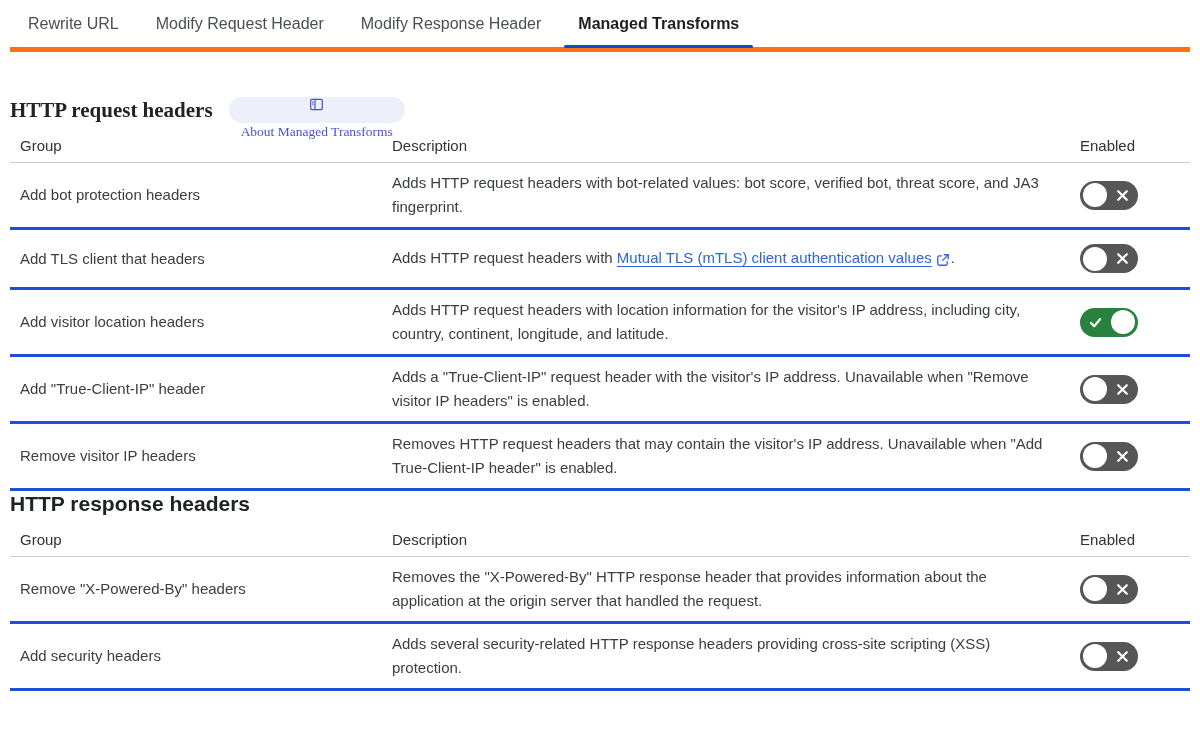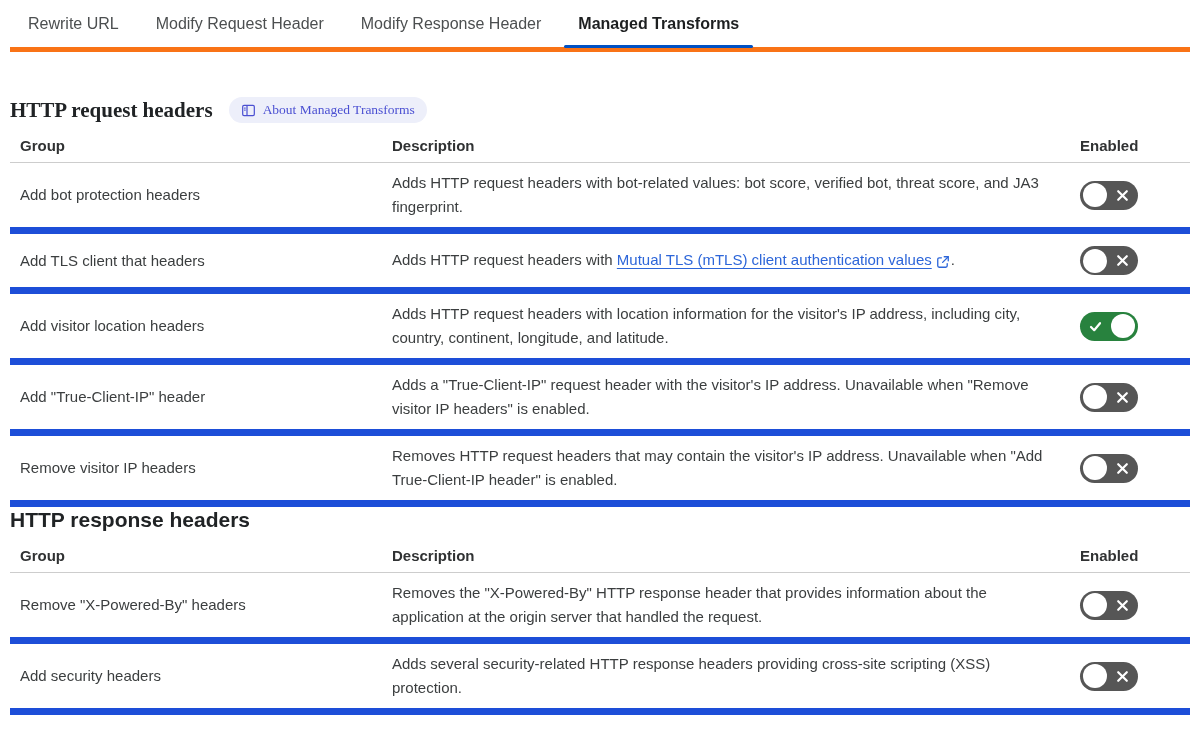--- a/index.html
+++ b/index.html
@@ -32,37 +32,37 @@
   .section-title-row { display:flex; align-items:center; gap:16px; }
   .section-title-row.first { margin-top:45px;font-family:Liberation Serif, serif; }
   .section-title-row.second { }
   h2.section-title {
     margin:0; font-size:21px; line-height:26px; font-weight:700; color:#202325;
   }
   .badge {
     display:inline-flex; align-items:center; gap:7px;
     height:26px; padding:0 12px; border-radius:13px;
     background:var(--badge-bg,#edeffa); color:var(--badge-text,#4b50d2);
-    font-size:13.5px; line-height:26px; cursor:pointer; white-space:nowrap;
+    font-size:13.5px; line-height:26px; cursor:pointer; white-space:nowrap;flex-direction:column;
   }
   .badge svg { display:block; }
 
   
   .thead {
     display:flex; padding:14px 0 8px; border-bottom:1px solid #cdcdcd;
-    font-size:15px; font-weight:700; color:#303233;
+    font-size:15px; font-weight:400; color:#303233;
   }
   .col-group { width:362px; flex-shrink:0; padding-left:10px; }
   .col-desc  { flex:1; padding-right:30px;margin-left:20px; }
   .col-enabled { width:110px; flex-shrink:0; }
 
   .trow {
     display:flex; align-items:center;
     min-height:60px; padding:8px 0;
-    border-bottom:7px solid #1d4ed8;
+    border-bottom:3px solid #1d4ed8;
     font-size:15px; color:#3b3e3f;
   }
   .trow .col-group { line-height:22px; }
   .desc-text { margin:0; max-width:690px; line-height:24px; }
   .desc-link {
     color:var(--link-color,#2d66d9); 
     text-underline-offset:3px; cursor:pointer;
   }
   .ext-icon { display:inline-block; margin:0 1px 0 4px; vertical-align:-1px; }
   .ext-icon svg { display:inline-block; vertical-align:middle; }

